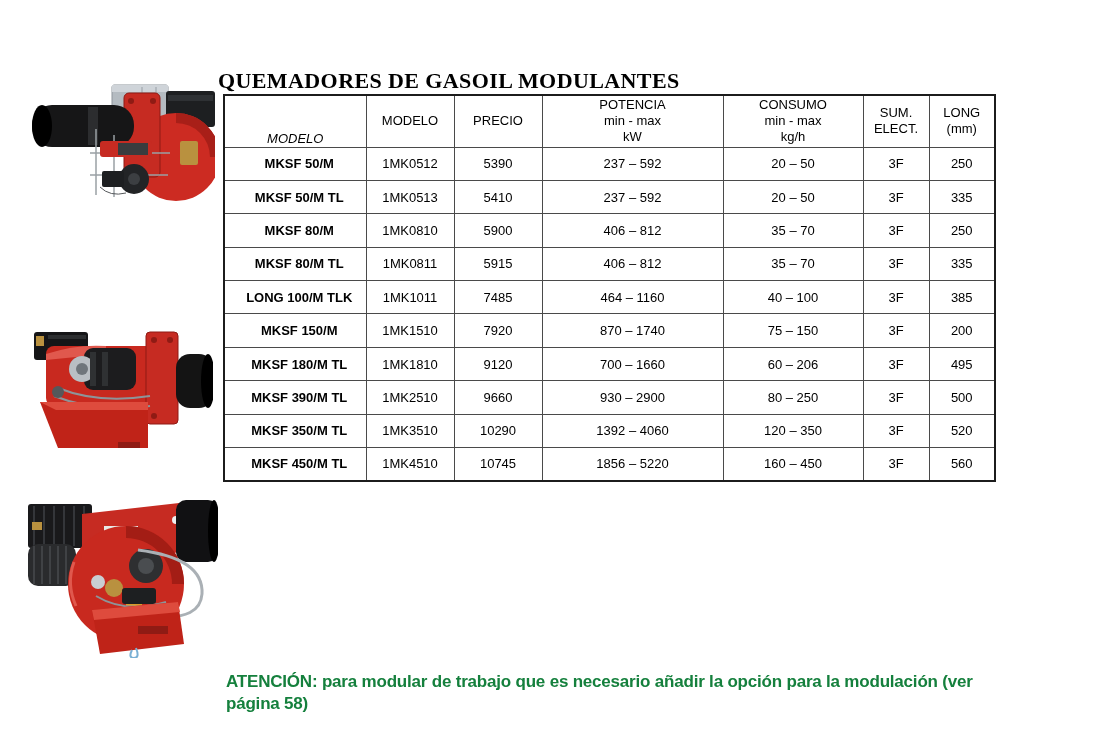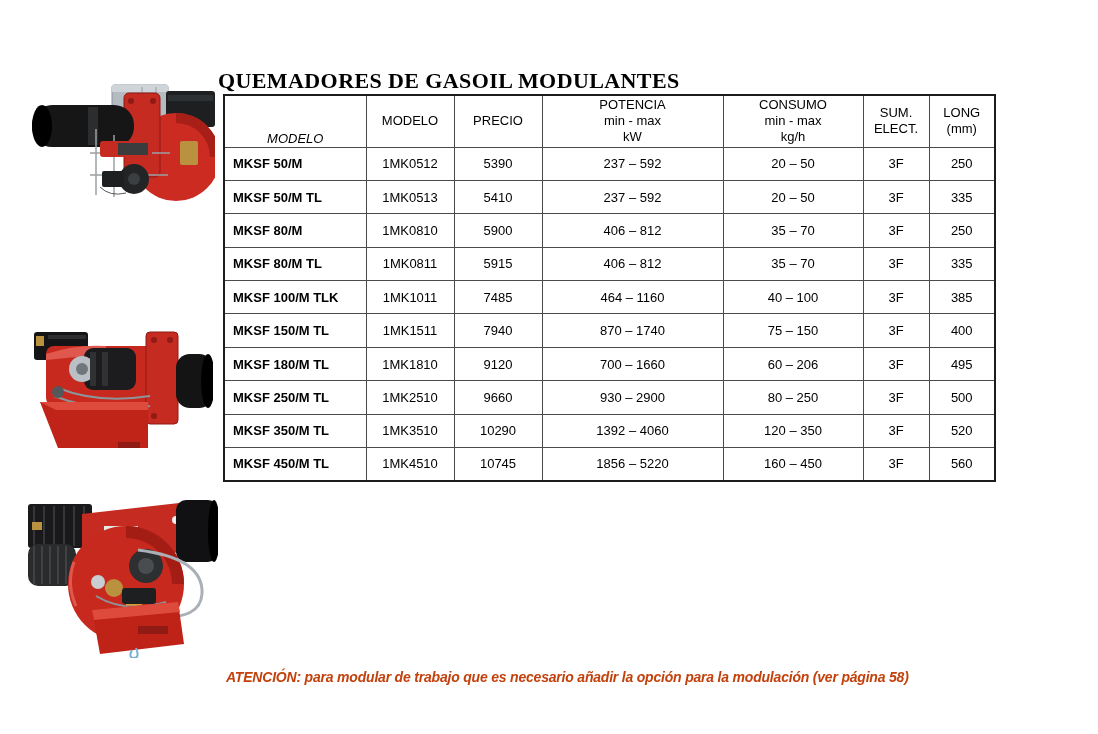--- a/index.html
+++ b/index.html
@@ -20,27 +20,26 @@
   .spec-table td,.spec-table th{
     border:1px solid #4a4a4a;padding:0;overflow:hidden;
   }
   .spec-table{border:2px solid #1c1c1c;}
   .spec-table thead tr{height:52px;}
   .spec-table tbody tr{height:33.4px;}
   .hcell{font-weight:normal;text-align:center;vertical-align:middle;line-height:16px;}
   .hcell-modelo{vertical-align:bottom;padding-bottom:9px;font-style:italic;}
   .hline{display:block;}
   .cell{background:#fff;}
-  .cell.model{font-weight:bold;text-align:left;padding-left:8px;}
+  .cell.model{font-weight:bold;text-align:center;padding-left:8px;}
   .cell.val{text-align:center;}
   .footnote{
     position:absolute;left:226px;top:654px;width:756px;
-    font-weight:bold;font-size:14px;line-height:1.32;color:#c2410c;
+    font-weight:bold;font-size:17px;line-height:1.32;color:#15803d;
     letter-spacing:-0.2px;
-    font-style:italic;
   }
   .photo{position:absolute;}
   .photo svg{display:block;}
 </style>
 </head>
 <body>
 
 <h1 class="page-title">QUEMADORES DE GASOIL MODULANTES</h1>
 
 <figure class="photo" style="left:30px;top:83px;margin:0;">
@@ -236,48 +235,48 @@
       <tr>
         <td class="cell model">MKSF 80/M TL</td>
         <td class="cell val">1MK0811</td>
         <td class="cell val">5915</td>
         <td class="cell val">406 – 812</td>
         <td class="cell val">35 – 70</td>
         <td class="cell val">3F</td>
         <td class="cell val">335</td>
       </tr>
       <tr>
-        <td class="cell model">MKSF 100/M TLK</td>
+        <td class="cell model">LONG 100/M TLK</td>
         <td class="cell val">1MK1011</td>
         <td class="cell val">7485</td>
         <td class="cell val">464 – 1160</td>
         <td class="cell val">40 – 100</td>
         <td class="cell val">3F</td>
         <td class="cell val">385</td>
       </tr>
       <tr>
-        <td class="cell model">MKSF 150/M TL</td>
-        <td class="cell val">1MK1511</td>
-        <td class="cell val">7940</td>
+        <td class="cell model">MKSF 150/M</td>
+        <td class="cell val">1MK1510</td>
+        <td class="cell val">7920</td>
         <td class="cell val">870 – 1740</td>
         <td class="cell val">75 – 150</td>
         <td class="cell val">3F</td>
-        <td class="cell val">400</td>
+        <td class="cell val">200</td>
       </tr>
       <tr>
         <td class="cell model">MKSF 180/M TL</td>
         <td class="cell val">1MK1810</td>
         <td class="cell val">9120</td>
         <td class="cell val">700 – 1660</td>
         <td class="cell val">60 – 206</td>
         <td class="cell val">3F</td>
         <td class="cell val">495</td>
       </tr>
       <tr>
-        <td class="cell model">MKSF 250/M TL</td>
+        <td class="cell model">MKSF 390/M TL</td>
         <td class="cell val">1MK2510</td>
         <td class="cell val">9660</td>
         <td class="cell val">930 – 2900</td>
         <td class="cell val">80 – 250</td>
         <td class="cell val">3F</td>
         <td class="cell val">500</td>
       </tr>
       <tr>
         <td class="cell model">MKSF 350/M TL</td>
         <td class="cell val">1MK3510</td>

